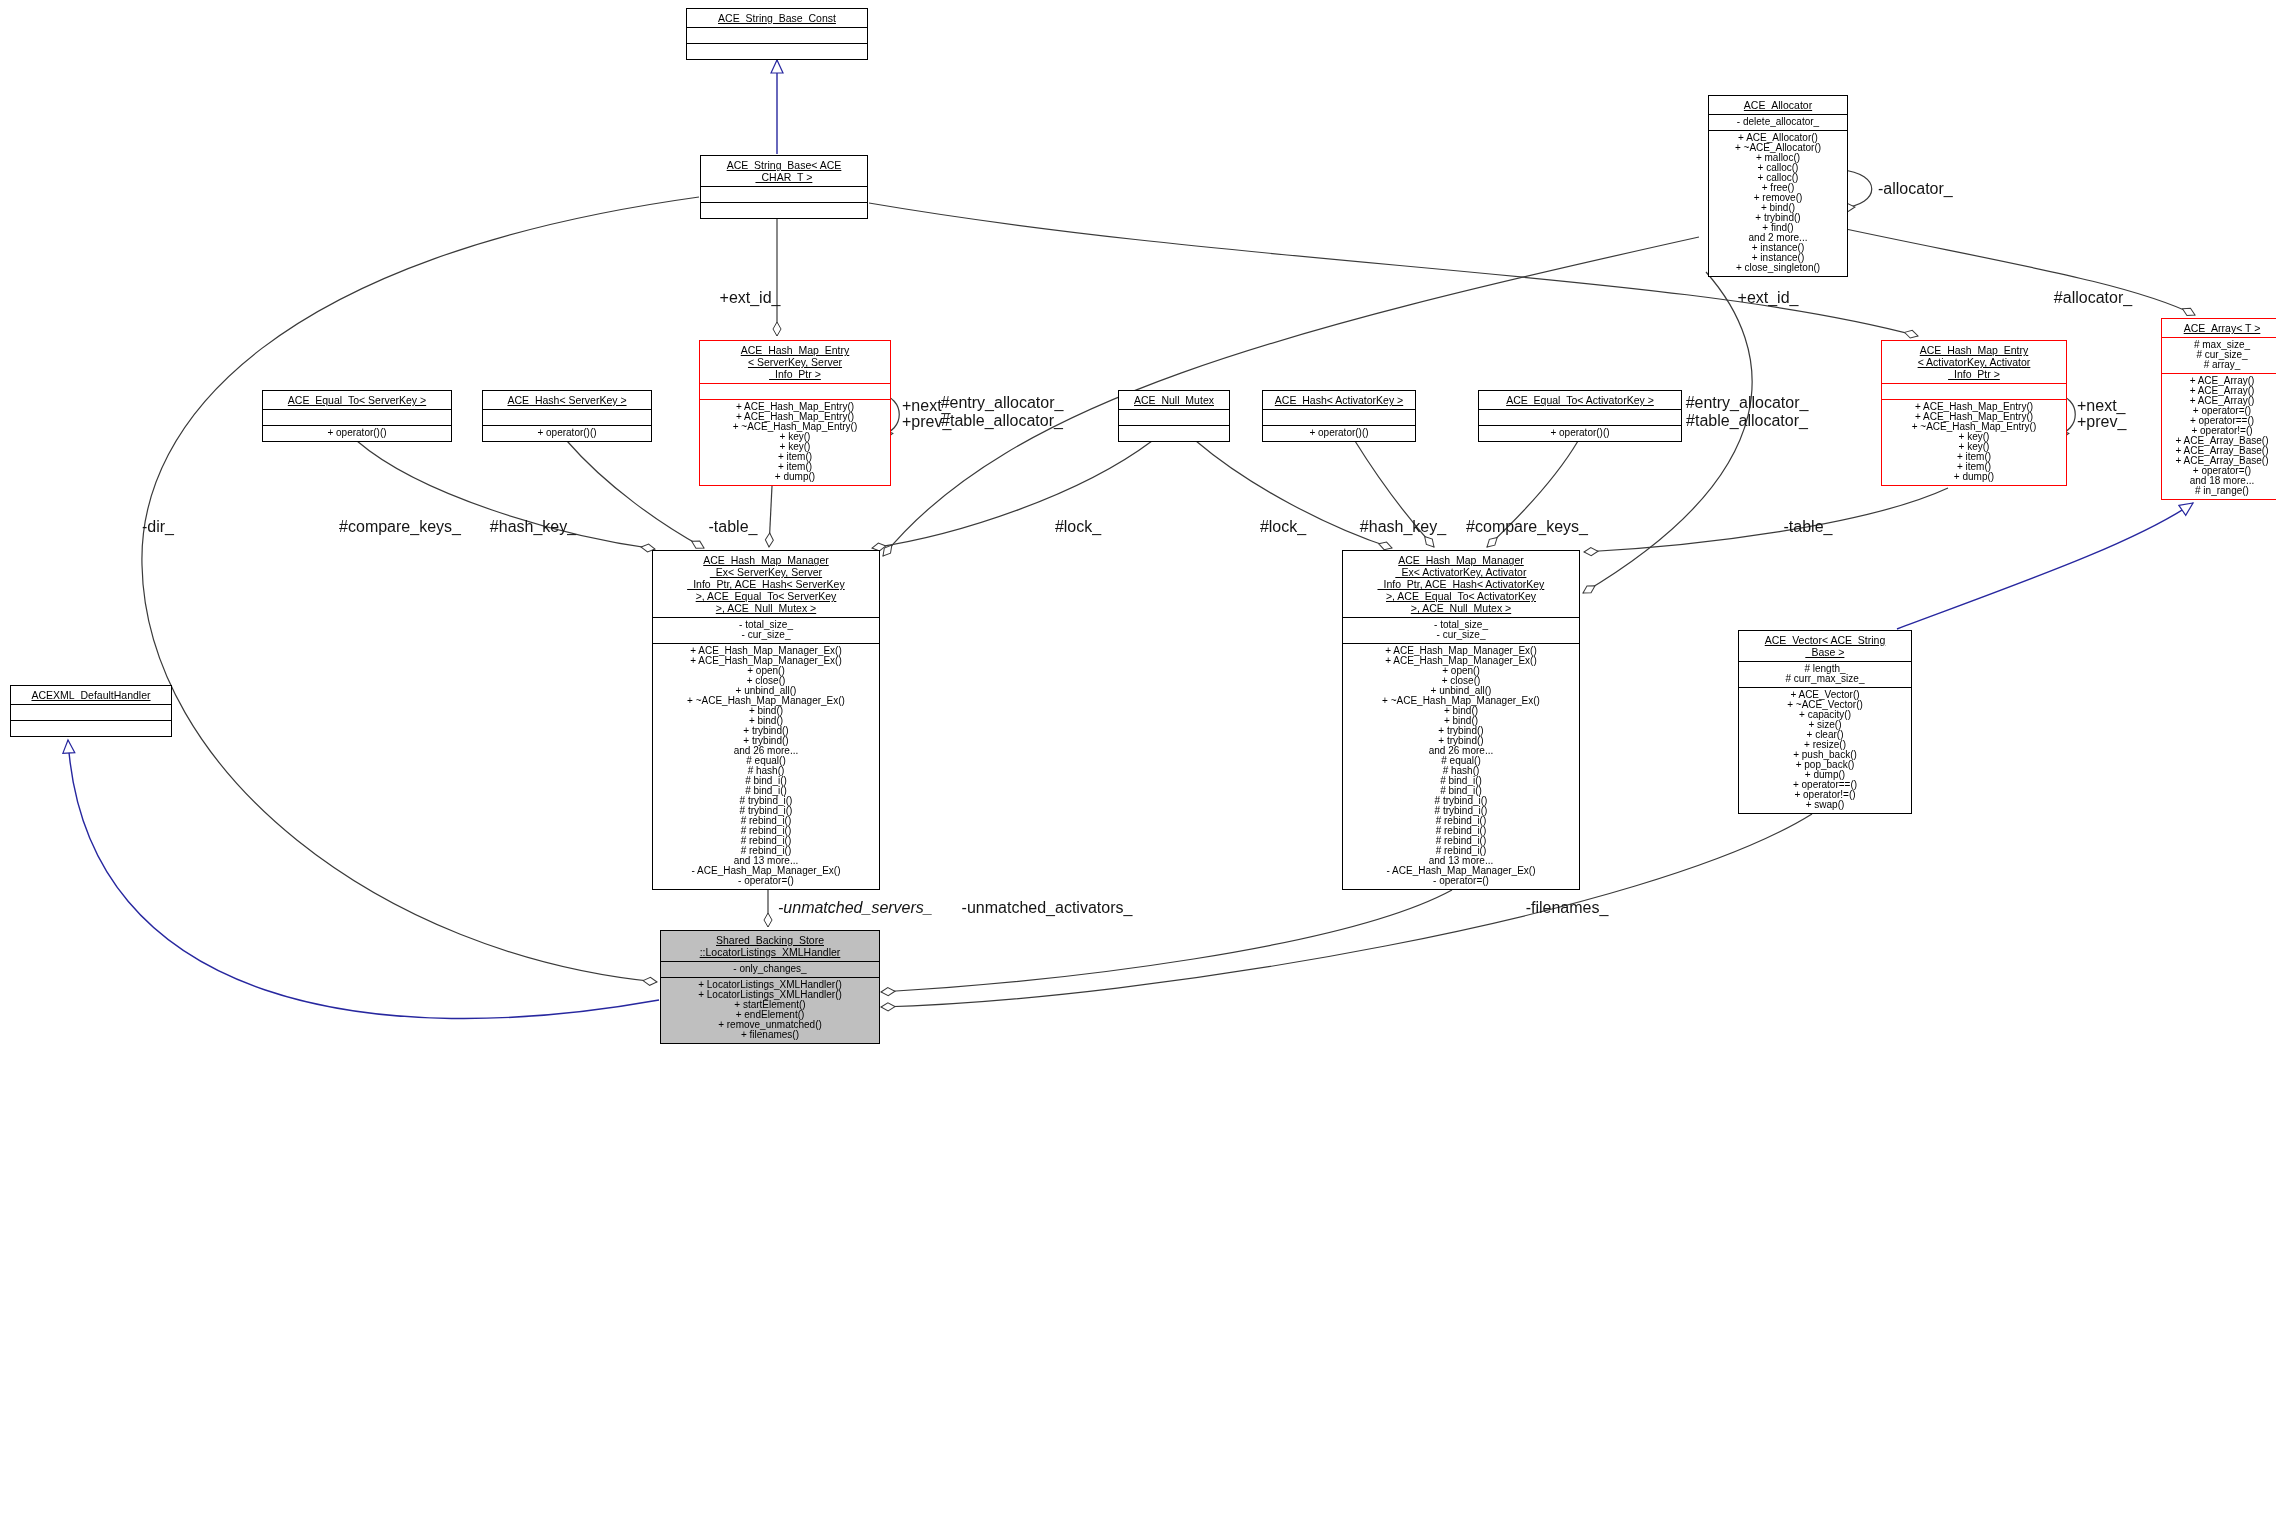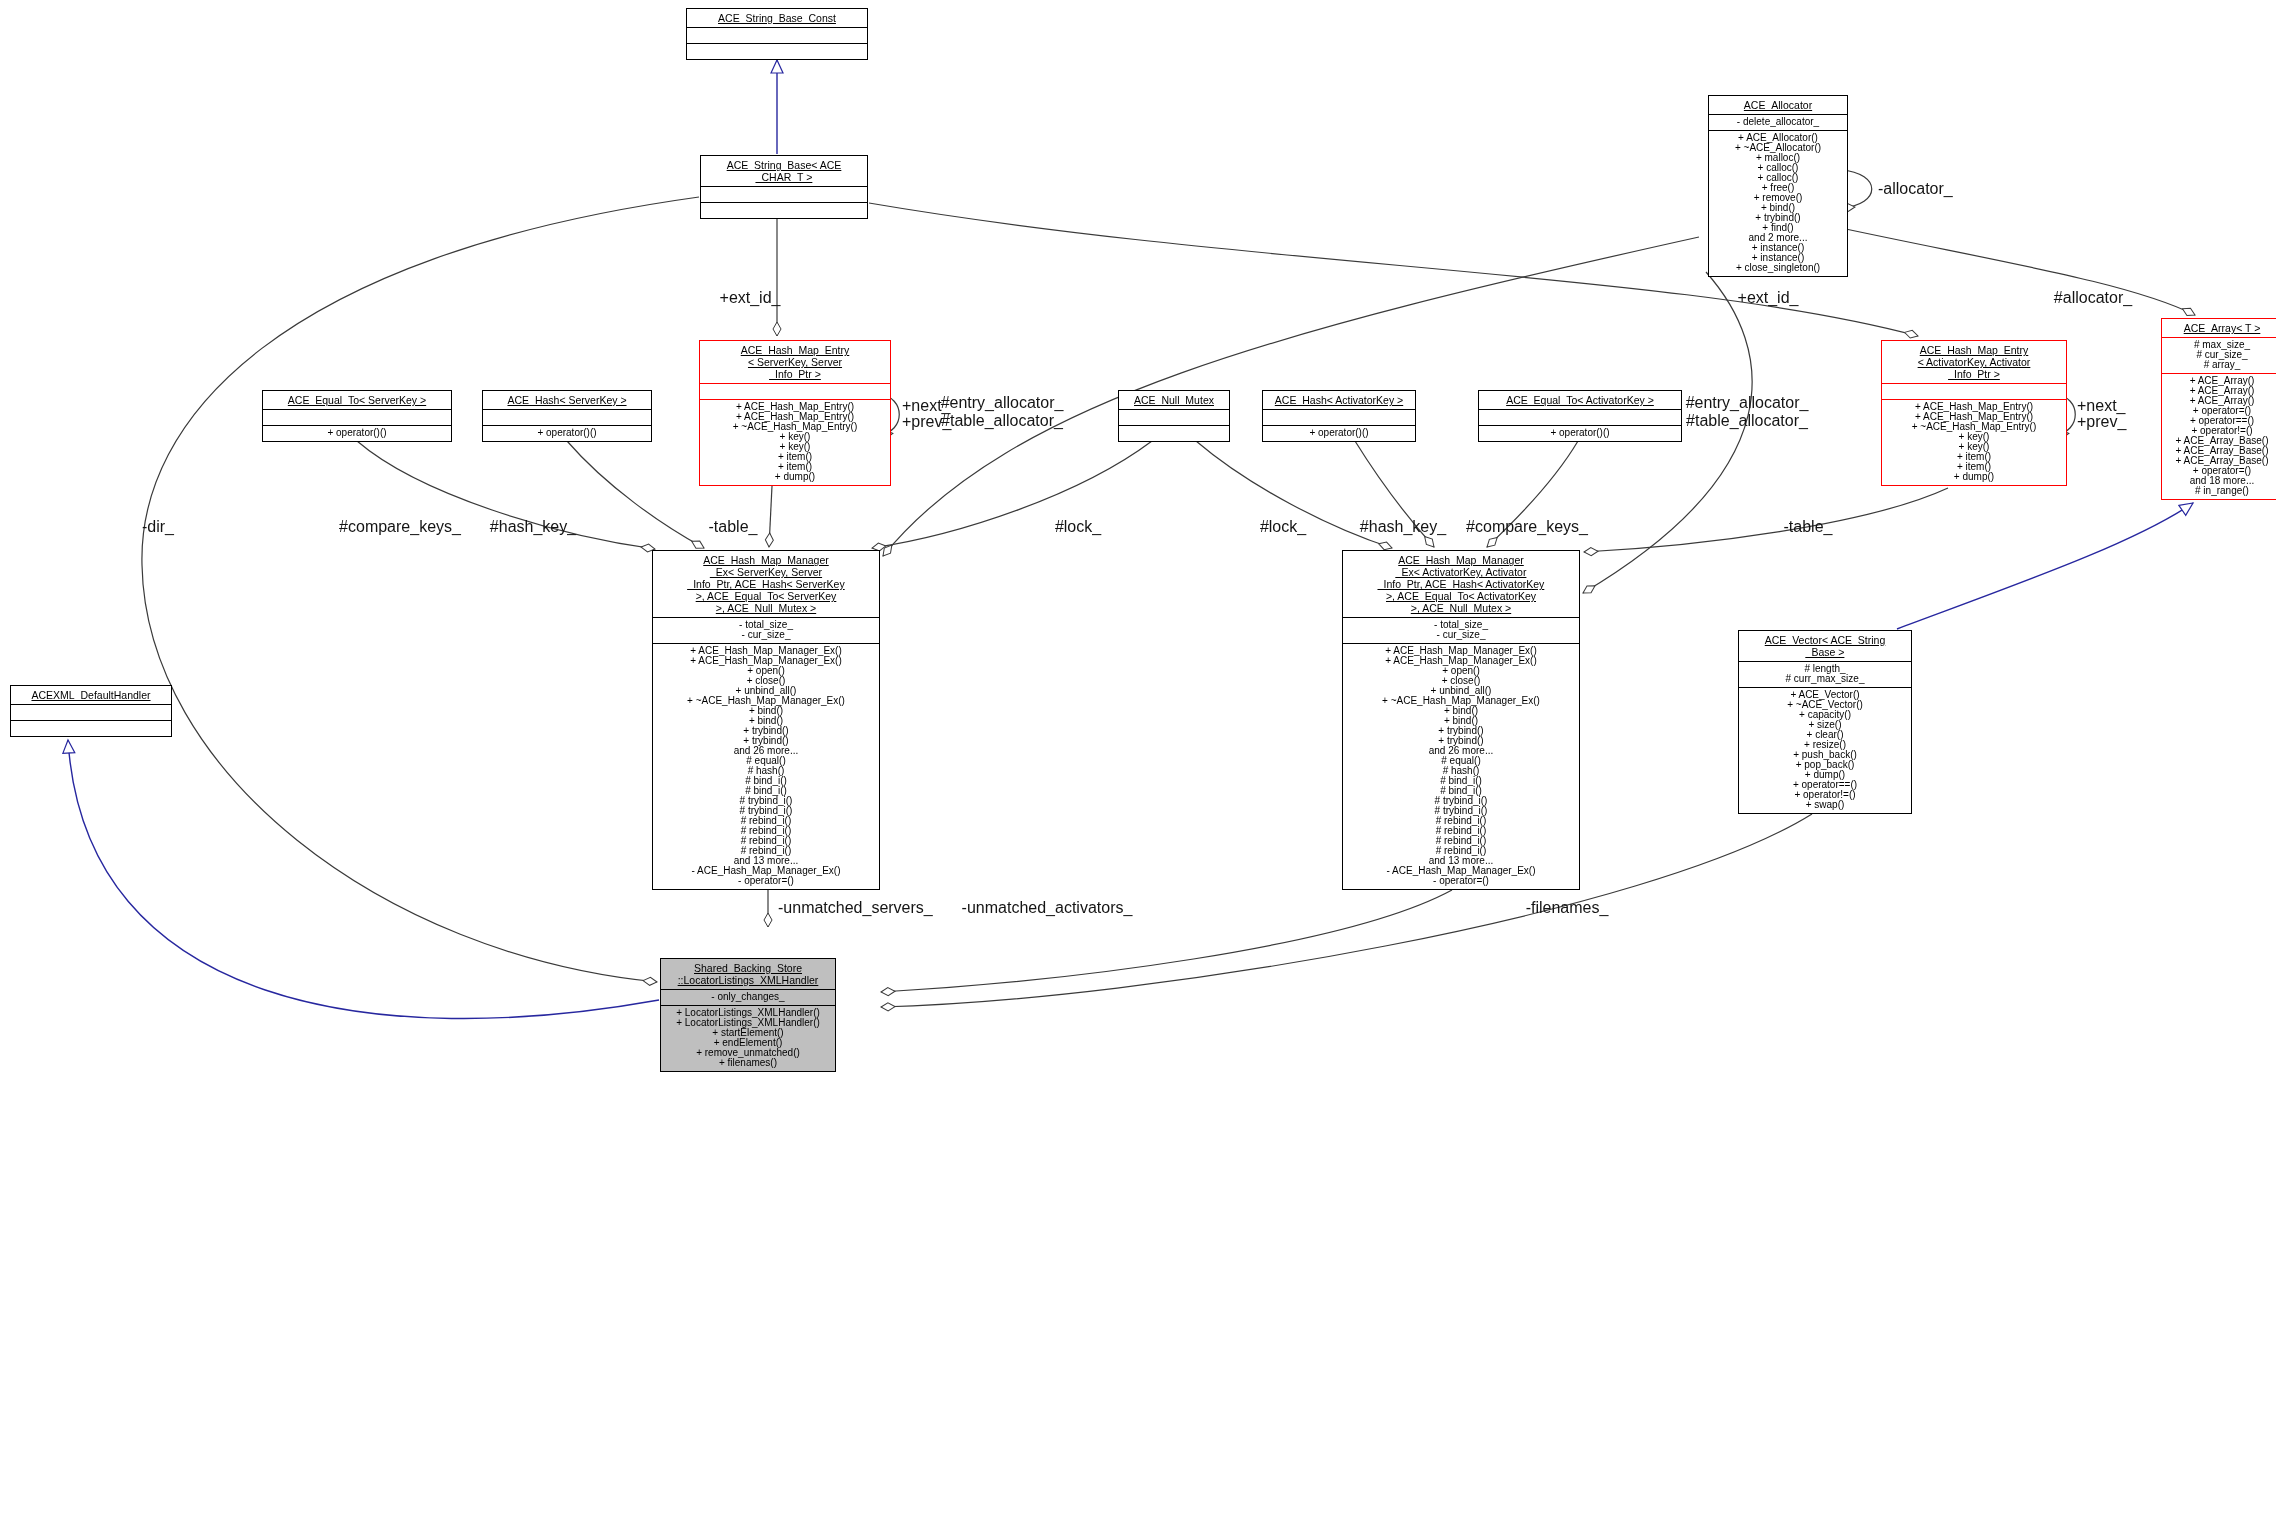--- a/index.html
+++ b/index.html
@@ -281,21 +281,21 @@
 + dump()
 + operator==()
 + operator!=()
 + swap()</div>
   </div>
     <div class="uml-box normal" style="left: 10px; top: 685px; width: 162px;">
     <div class="uml-title">ACEXML_DefaultHandler</div>
     <div class="uml-attrs"></div>
     <div class="uml-methods"></div>
   </div>
-    <div class="uml-box main" style="left: 660px; top: 930px; width: 176px; margin-top: 28px;">
+    <div class="uml-box main" style="left: 660px; top: 930px; width: 220px;">
     <div class="uml-title">Shared_Backing_Store
 ::LocatorListings_XMLHandler</div>
     <div class="uml-attrs">- only_changes_</div>
     <div class="uml-methods">+ LocatorListings_XMLHandler()
 + LocatorListings_XMLHandler()
 + startElement()
 + endElement()
 + remove_unmatched()
 + filenames()</div>
   </div>
@@ -313,16 +313,16 @@
     <div class="edge-label" style="left: 1747px; top: 415px;">#table_allocator_</div>
     <div class="edge-label" style="left: 158px; top: 521px;">-dir_</div>
     <div class="edge-label" style="left: 400px; top: 521px;">#compare_keys_</div>
     <div class="edge-label" style="left: 533px; top: 521px;">#hash_key_</div>
     <div class="edge-label" style="left: 733px; top: 521px;">-table_</div>
     <div class="edge-label" style="left: 1078px; top: 521px;">#lock_</div>
     <div class="edge-label" style="left: 1283px; top: 521px;">#lock_</div>
     <div class="edge-label" style="left: 1403px; top: 521px;">#hash_key_</div>
     <div class="edge-label" style="left: 1527px; top: 521px;">#compare_keys_</div>
     <div class="edge-label" style="left: 1808px; top: 521px;">-table_</div>
-    <div class="edge-label left" style="left: 778px; top: 902px;">-unmatched_servers_</div>
+    <div class="edge-label left" style="left: 778px; top: 902px; font-style: italic;">-unmatched_servers_</div>
     <div class="edge-label" style="left: 1047px; top: 902px;">-unmatched_activators_</div>
     <div class="edge-label" style="left: 1567px; top: 902px;">-filenames_</div>
   </div>
 
 </body></html>

